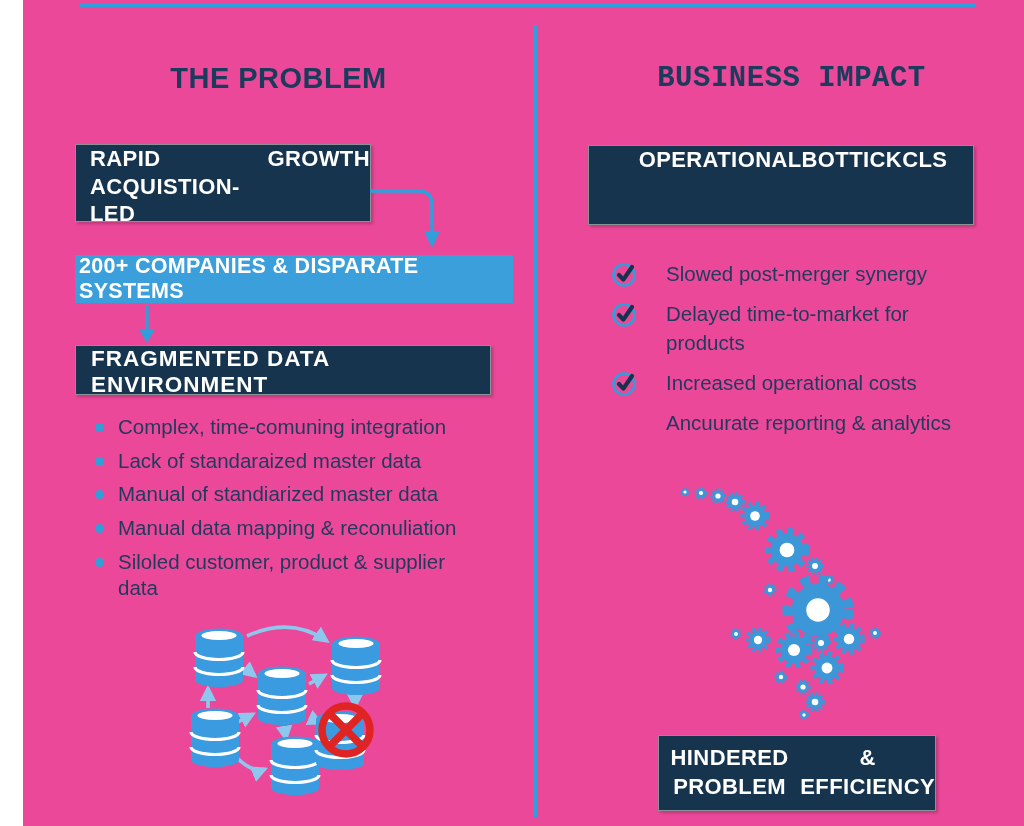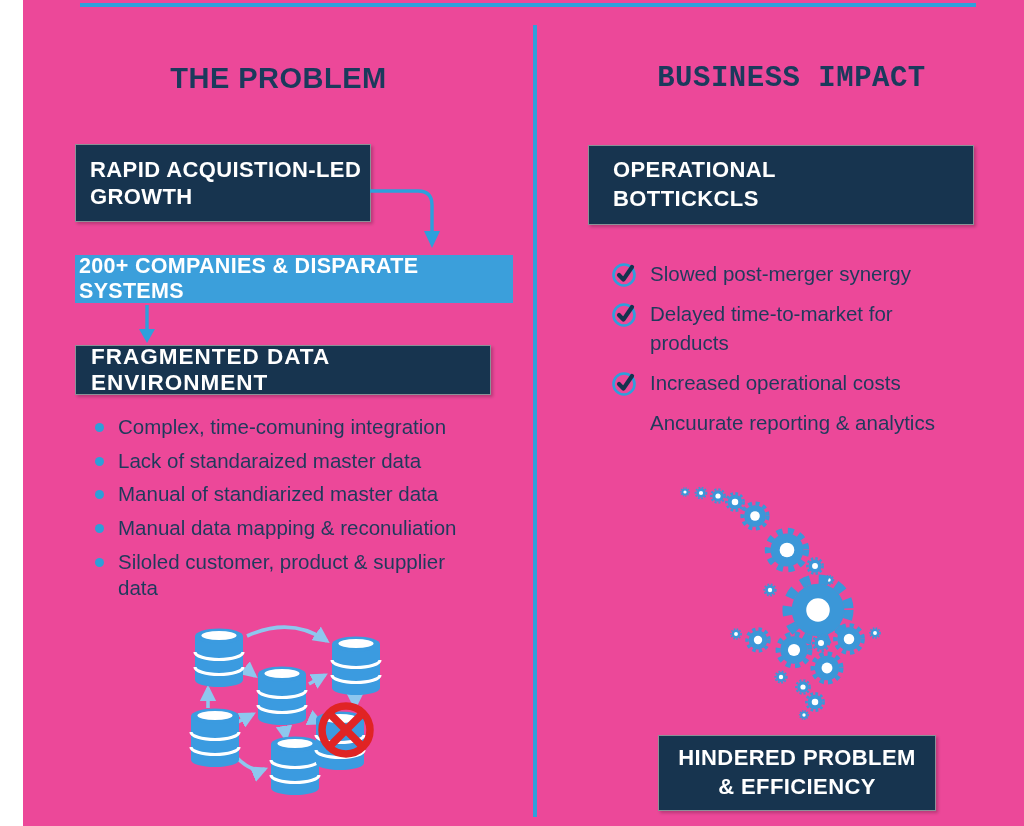--- a/index.html
+++ b/index.html
@@ -15,21 +15,21 @@
 
   .col-heading {
     position:absolute; top:62px; font-size:29px; font-weight:bold;
     color:#1b3a5c; letter-spacing:0.5px; text-align:center;
   }
   .heading-left { left:0; width:511px; }
   .heading-right { left:513px; width:511px;font-family:Liberation Mono, monospace; }
 
   .navy-box {
     position:absolute; background:#17344f; color:#ffffff; font-weight:bold;
-    display:flex; flex-direction:column; justify-content:center;
+    display:flex; flex-direction:row; justify-content:center;
     border:1px solid #8b9198; box-shadow:2px 2px 3px rgba(0,0,0,0.22);
     letter-spacing:0.4px;
   }
   .box-growth { left:52px; top:144px; width:296px; height:78px; padding-left:14px; font-size:22px; line-height:1.25; }
   .box-bottlenecks { left:565px; top:145px; width:386px; height:80px; padding-left:24px; font-size:22px; line-height:1.3; }
   .box-hindered { left:635px; top:735px; width:278px; height:76px; font-size:22px; line-height:1.3; text-align:center; align-items:center; }
 
   .blue-bar {
     position:absolute; left:52px; top:255px; width:438px; height:48px;
     background:#3b9fdb; color:#ffffff; font-weight:bold; font-size:21.5px;
@@ -44,21 +44,21 @@
 
   .bullet-list { position:absolute; left:72px; top:414px; width:392px; list-style:none; }
   .bullet-item { display:flex; gap:14px; margin-bottom:7px; }
   .bullet-dot {
     width:9px; height:9px; border-radius:50%; background:#2e9fd8;
     flex:0 0 auto; margin-top:9px;
   }
   .bullet-text { font-size:20.5px; line-height:1.3; color:#1f3a5c; width:360px; }
 
   .checklist { position:absolute; left:588px; top:260px; width:340px; }
-  .check-row { display:flex; gap:13px; margin-bottom:12px; }
+  .check-row { display:flex; gap:29px; margin-bottom:12px; }
   .check-icon { flex:0 0 auto; width:26px; height:26px; margin-top:1px; }
   .check-spacer { flex:0 0 auto; width:26px; height:26px; }
   .check-label { font-size:20.5px; line-height:1.38; color:#1f3a5c; width:300px; }
 
   .db-illustration { position:absolute; left:128px; top:608px; width:285px; height:215px; }
   .gears-illustration { position:absolute; left:640px; top:462px; width:280px; height:258px; }
 </style>
 </head>
 <body>
 

